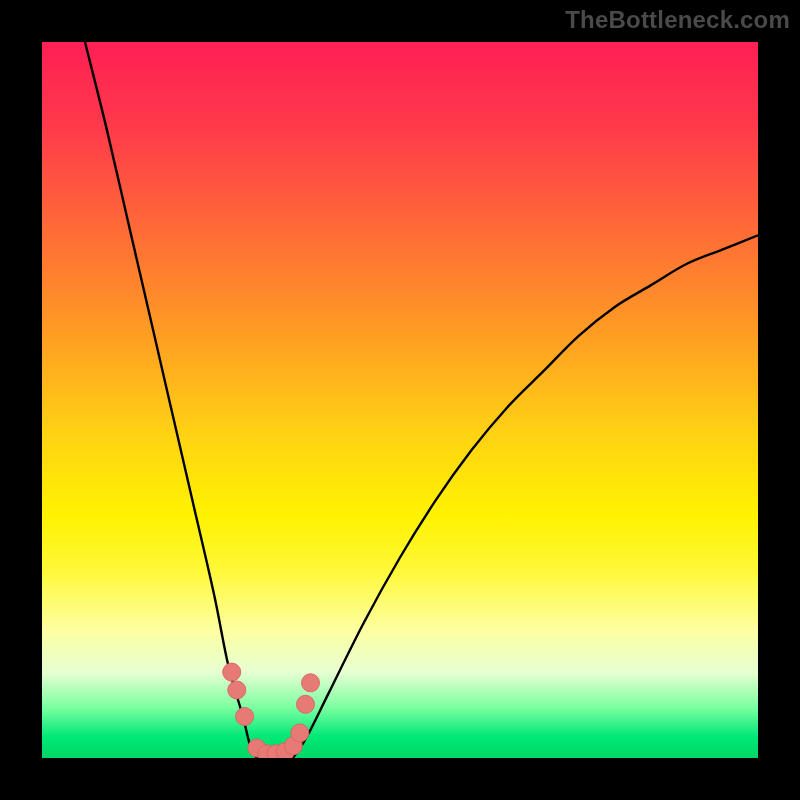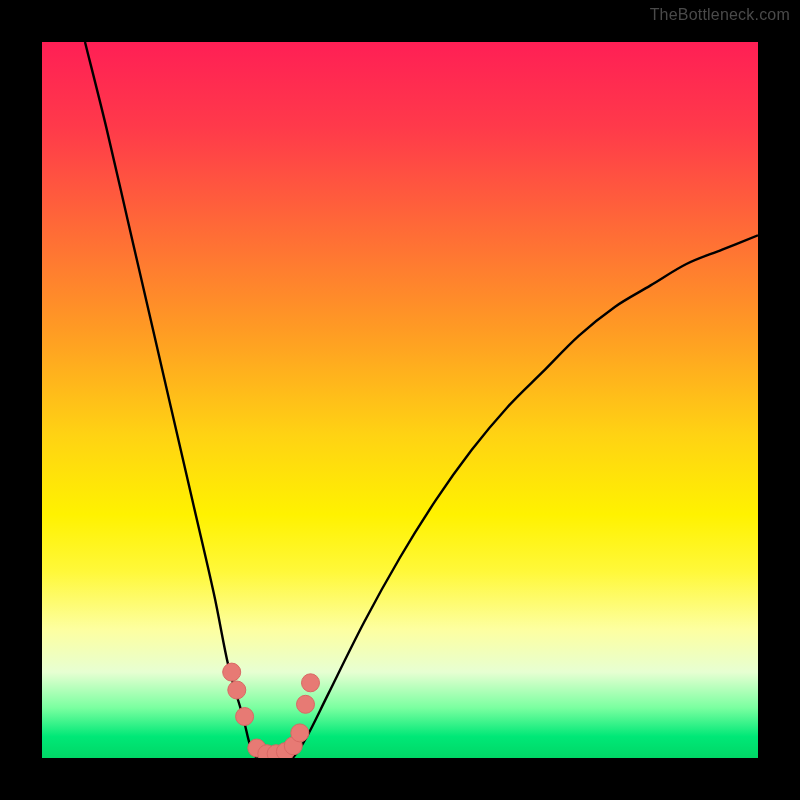--- a/index.html
+++ b/index.html
@@ -11,21 +11,21 @@
     #ff6a37 26%,
     #ff9a24 40%,
     #ffd313 55%,
     #fff200 66%,
     #fff83a 74%,
     #fdffa0 82%,
     #e7ffd2 88%,
     #7affa0 93%,
     #00e877 97%,
     #00d766 100%)}
-  .watermark{position:absolute;top:6px;right:10px;color:#4a4a4a;font-size:16px;font-weight:400;letter-spacing:.2px}
+  .watermark{position:absolute;top:6px;right:10px;color:#4a4a4a;font-size:24px;font-weight:700;letter-spacing:.2px}
   svg{position:absolute;left:0;top:0}
 </style>
 </head>
 <body>
 
 <div class="frame">
   <div class="plot">
     <div class="gradient"></div>
     <svg id="svg" width="716" height="716" viewBox="0 0 716 716">
         <path d="M 43.0 0.0 C 46.5 14.3, 57.3 56.1, 64.4 85.9 C 71.6 115.8, 78.8 148.0, 85.9 179.0 C 93.1 210.0, 100.2 241.1, 107.4 272.1 C 114.6 303.1, 121.7 334.1, 128.9 365.2 C 136.0 396.2, 143.2 427.2, 150.4 458.2 C 157.5 489.3, 165.9 523.9, 171.8 551.3 C 177.8 578.8, 181.4 602.6, 186.2 622.9 C 190.9 643.2, 196.9 659.9, 200.5 673.0 C 204.1 686.2, 205.3 694.5, 207.6 701.7 C 210.0 708.8, 212.4 713.6, 214.8 716.0 C 217.2 718.4, 219.6 716.0, 222.0 716.0 C 224.3 716.0, 226.7 716.0, 229.1 716.0 C 231.5 716.0, 233.9 716.0, 236.3 716.0 C 238.7 716.0, 241.1 716.0, 243.4 716.0 C 245.8 716.0, 247.0 719.6, 250.6 716.0 C 254.2 712.4, 259.0 705.3, 264.9 694.5 C 270.9 683.8, 276.9 670.7, 286.4 651.6 C 295.9 632.5, 310.3 602.6, 322.2 580.0 C 334.1 557.3, 346.1 535.8, 358.0 515.5 C 369.9 495.2, 381.9 476.1, 393.8 458.2 C 405.7 440.3, 417.7 423.6, 429.6 408.1 C 441.5 392.6, 453.5 378.3, 465.4 365.2 C 477.3 352.0, 489.3 341.3, 501.2 329.4 C 513.1 317.4, 525.1 304.3, 537.0 293.6 C 548.9 282.8, 560.9 273.3, 572.8 264.9 C 584.7 256.6, 596.7 250.6, 608.6 243.4 C 620.5 236.3, 632.5 227.9, 644.4 222.0 C 656.3 216.0, 668.3 212.4, 680.2 207.6 C 692.1 202.9, 710.0 195.7, 716.0 193.3" fill="none" stroke="#000000" stroke-width="2.4"></path>

